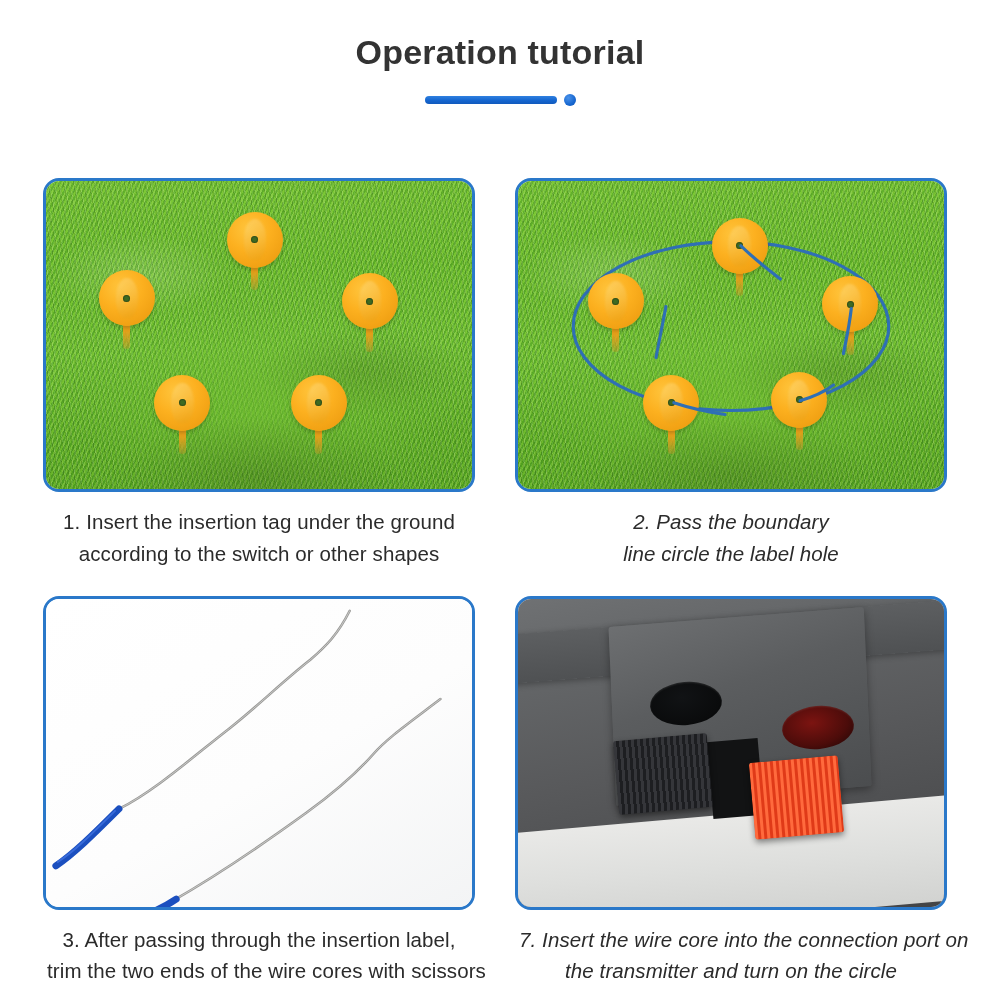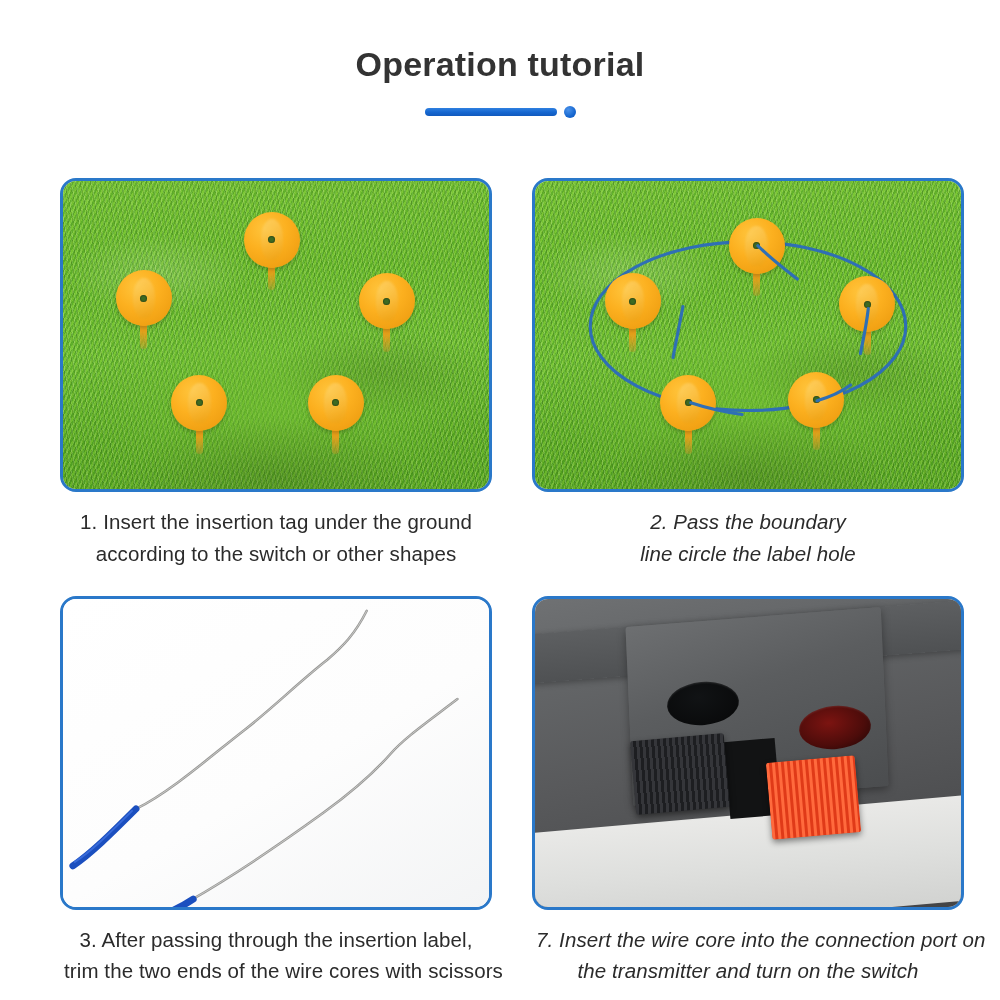--- a/index.html
+++ b/index.html
@@ -15,21 +15,20 @@
     font-family: "Liberation Sans", sans-serif;
     color: #333333;
     position: relative;
   }
 
   
   .page-header {
     width: 100%;
     padding-top: 34px;
     text-align: center;
-    margin-top: 12px;
   }
   .page-title {
     font-size: 34px;
     font-weight: bold;
     color: #333333;
     letter-spacing: 0.2px;
     line-height: 1.1;
     margin: 0;
   }
   .divider-row {
@@ -50,21 +49,21 @@
     width: 12px;
     height: 12px;
     border-radius: 50%;
     background: radial-gradient(circle at 36% 32%, #4a92ea 0%, #1767d0 60%, #0f55b6 100%);
   }
 
   
   .tutorial-grid {
     position: absolute;
     top: 178px;
-    left: 60px;
+    left: 43px;
     width: 904px;
     display: flex;
     flex-wrap: wrap;
     column-gap: 40px;
     row-gap: 0px;
   }
   .step-card {
     width: 432px;
   }
   .step-figure {
@@ -392,17 +391,17 @@
         <span class="port-block"></span>
         <span class="port port-black"></span>
         <span class="port port-red"></span>
         <span class="slot-dark"></span>
         <span class="lever lever-black"></span>
         <span class="lever lever-red"></span>
       </div>
     </div>
     <div class="step-caption cap-right">
       <span class="cap-line">7. Insert the wire core into the connection port on</span>
-      <span class="cap-line">the transmitter and turn on the switch</span>
+      <span class="cap-line">the transmitter and turn on the circle</span>
     </div>
   </div>
 
 </div>
 
 </body></html>

